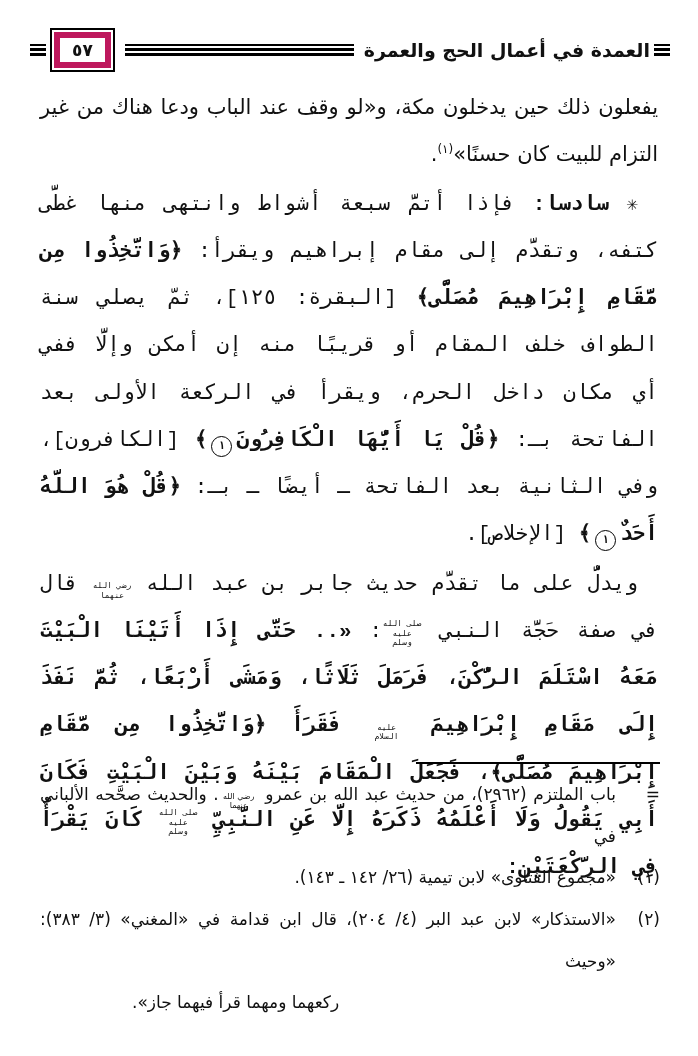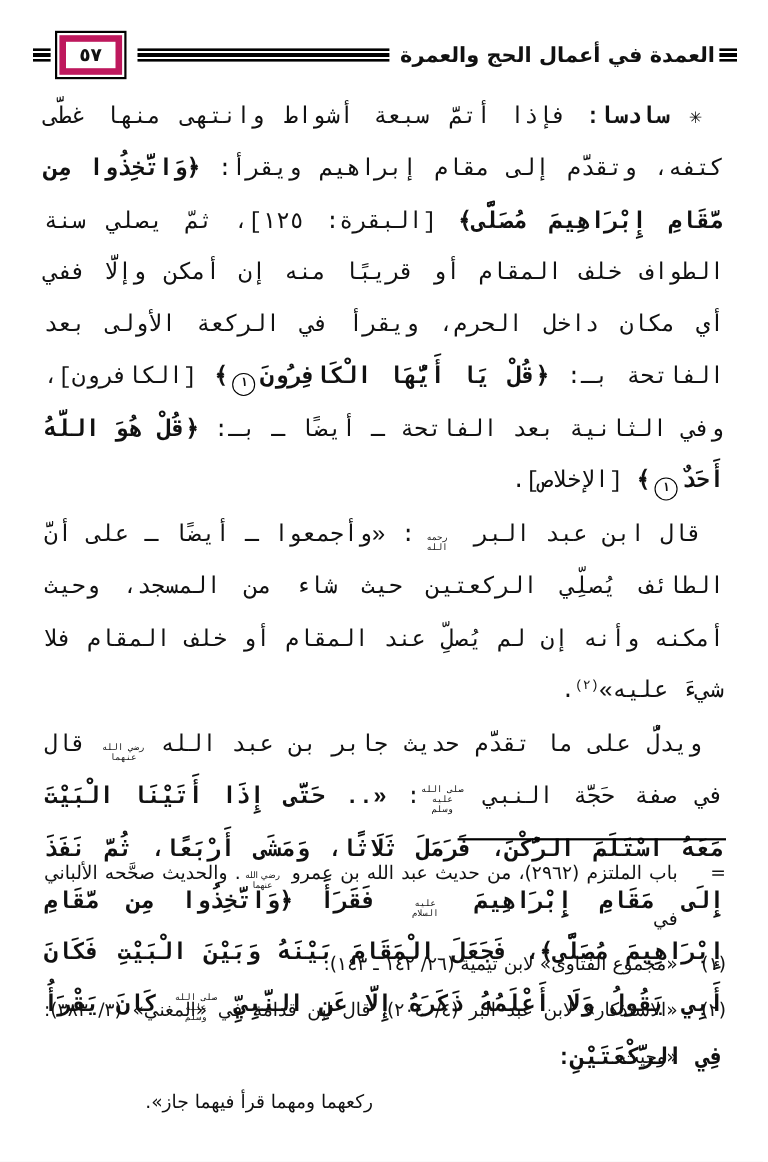--- a/index.html
+++ b/index.html
@@ -92,24 +92,24 @@
     <div class="book-title">العمدة في أعمال الحج والعمرة</div>
     <div class="rule"></div>
     <div class="page-num-box">
       <div class="page-num-inner">٥٧</div>
     </div>
     <div class="rule-stub"></div>
   </div>
 
   <div class="body-text">
 
+    <p><span>يفعلون ذلك حين يدخلون مكة، و«لو وقف عند الباب ودعا هناك من غير التزام للبيت كان حسنًا»</span><span class="fn-ref">(١)</span><span>.</span></p>
 
     <p class="indent"><span class="flower">✳</span> <span class="sec-head">سادسا:</span><span> فإذا أتمَّ سبعة أشواط وانتهى منها غطَّى كتفه، وتقدَّم إلى مقام إبراهيم ويقرأ: </span><span class="verse">﴿وَاتَّخِذُوا مِن مَّقَامِ إِبْرَاهِيمَ مُصَلًّى﴾</span><span> [البقرة: ١٢٥]، ثمّ يصلي سنة الطواف خلف المقام أو قريبًا منه إن أمكن وإلَّا ففي أي مكان داخل الحرم، ويقرأ في الركعة الأولى بعد الفاتحة بـ: </span><span class="verse">﴿قُلْ يَا أَيُّهَا الْكَافِرُونَ</span><span class="ayah-badge">١</span><span class="verse">﴾</span><span> [الكافرون]، وفي الثانية بعد الفاتحة ـ أيضًا ـ بـ: </span><span class="verse">﴿قُلْ هُوَ اللَّهُ أَحَدٌ</span><span class="ayah-badge">١</span><span class="verse">﴾</span><span> [الإخلاص].</span></p>
 
-    <p class="indent"><span>قال ابن عبد البر </span><span class="honorific">رحمه الله</span><span>: «وأجمعوا ـ أيضًا ـ على أنَّ الطائف يُصلِّي الركعتين حيث شاء من المسجد، وحيث أمكنه وأنه إن لم يُصلِّ عند المقام أو خلف المقام فلا شيءَ عليه»</span><span class="fn-ref">(٢)</span><span>.</span></p>
 
     <p class="indent"><span>ويدلُّ على ما تقدَّم حديث جابر بن عبد الله </span><span class="honorific">رضي الله عنهما</span><span> قال في صفة حَجَّة النبي </span><span class="honorific">صلى الله عليه وسلم</span><span>: </span><span class="hadith">«.. حَتَّى إِذَا أَتَيْنَا الْبَيْتَ مَعَهُ اسْتَلَمَ الرُّكْنَ، فَرَمَلَ ثَلَاثًا، وَمَشَى أَرْبَعًا، ثُمَّ نَفَذَ إِلَى مَقَامِ إِبْرَاهِيمَ </span><span class="honorific">عليه السلام</span><span class="hadith"> فَقَرَأَ </span><span class="verse">﴿وَاتَّخِذُوا مِن مَّقَامِ إِبْرَاهِيمَ مُصَلًّى﴾</span><span class="hadith">، فَجَعَلَ الْمَقَامَ بَيْنَهُ وَبَيْنَ الْبَيْتِ فَكَانَ أَبِي يَقُولُ وَلَا أَعْلَمُهُ ذَكَرَهُ إِلَّا عَنِ النَّبِيِّ </span><span class="honorific">صلى الله عليه وسلم</span><span class="hadith"> كَانَ يَقْرَأُ فِي الرَّكْعَتَيْنِ:</span></p>
 
   </div>
 
   <div class="footnotes">
     <div class="fn-sep"></div>
 
     <div class="fn-row">
       <div class="fn-marker">=</div>

